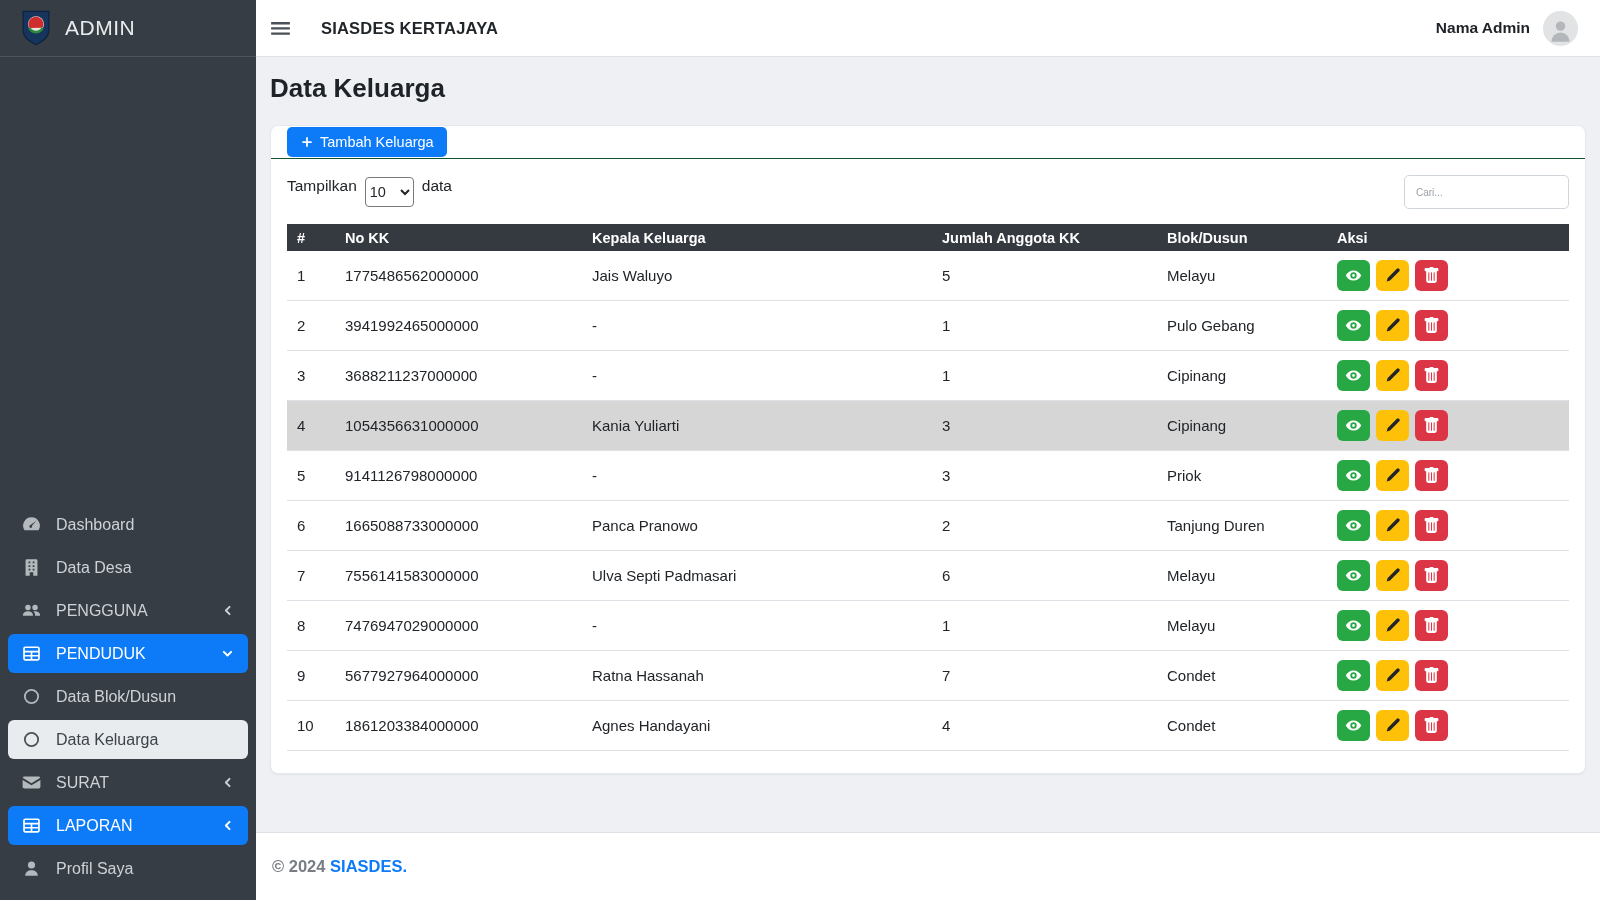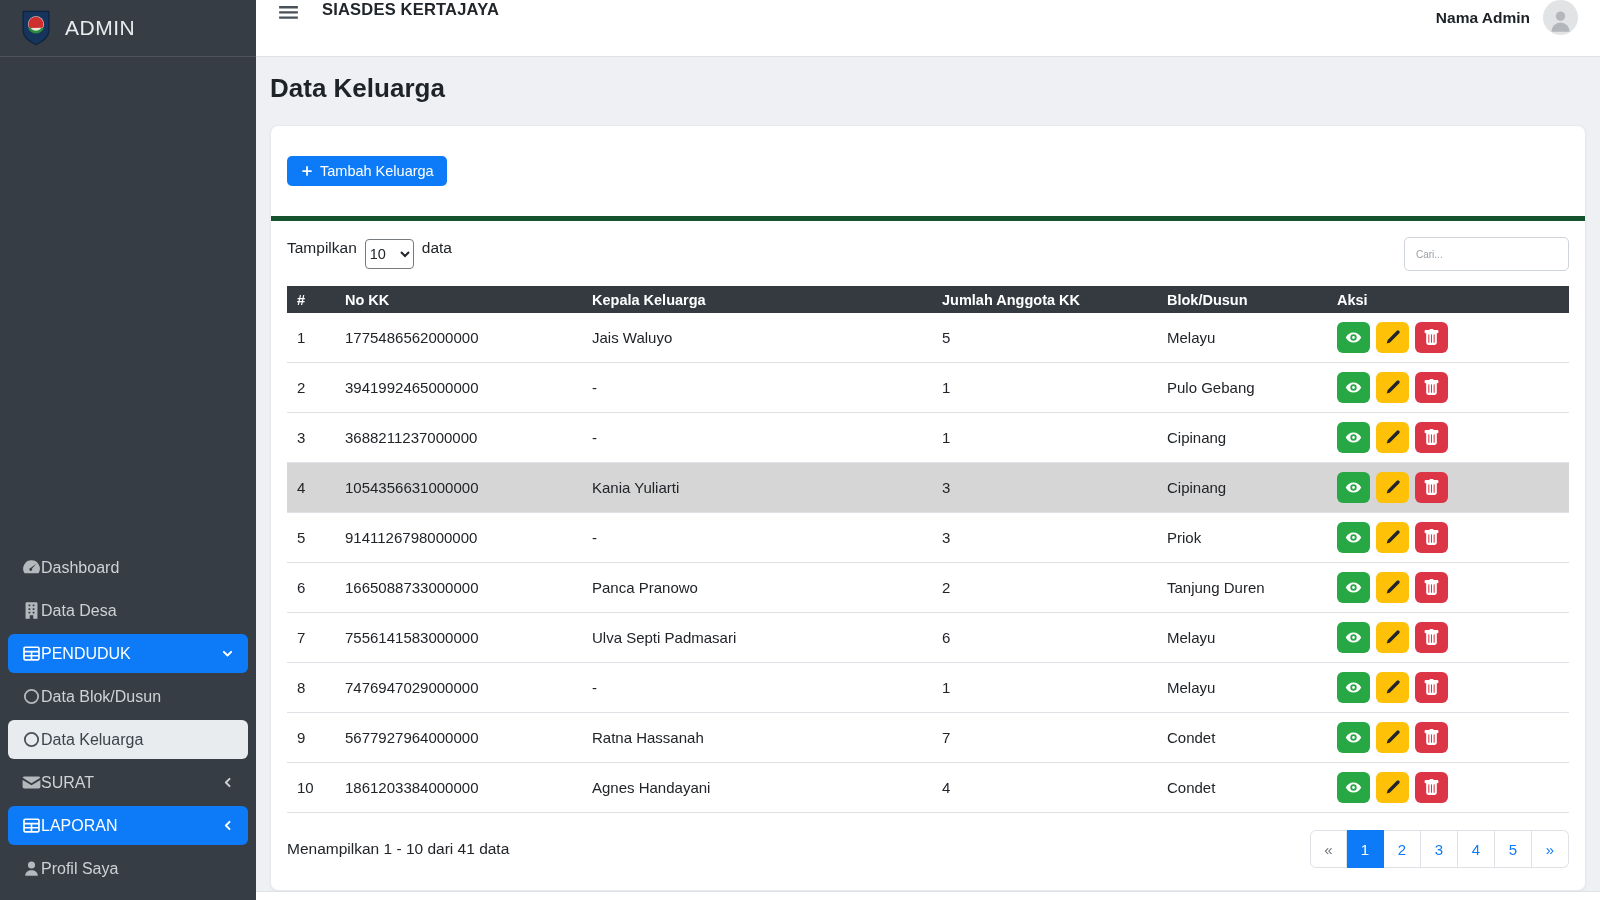--- a/index.html
+++ b/index.html
@@ -12,52 +12,52 @@
   .app { display:flex; width:1600px; height:900px; }
 
   
   .sidebar { width:256px; flex-shrink:0; background:#373d44; display:flex; flex-direction:column;justify-content:space-between; }
   .brand { height:57px; display:flex; align-items:center; gap:13px; padding:0 20px;
            border-bottom:1px solid rgba(255,255,255,.12); }
   .brand .logo { width:32px; height:36px; display:flex; }
   .brand .logo svg { width:100%; height:100%; }
   .brand-text { color:#e9ecef; font-size:21px; letter-spacing:.5px; }
   .nav { padding:12px 8px; display:flex; flex-direction:column; gap:4px; }
-  .nav-item { display:flex; align-items:center; padding:10px 14px;
+  .nav-item { display:flex; align-items:center; gap:15px; padding:10px 14px;
               border-radius:6px; font-size:16px; color:#ced2d6; cursor:pointer; }
   .nav-item .icon { width:19px; height:19px; display:inline-flex; color:#b4b9be; flex-shrink:0; }
   .nav-item .icon svg { width:100%; height:100%; }
   .nav-item .chev { margin-left:auto; width:13px; height:13px; display:inline-flex; color:#ced2d6; }
   .nav-item .chev svg { width:100%; height:100%; }
   .nav-item.active-primary { background:#0d7bf7; color:#ffffff; }
   .nav-item.active-primary .icon, .nav-item.active-primary .chev { color:#fff; }
   .nav-item.active-light { background:#e9ecef; color:#3d434a; }
   .nav-item.active-light .icon { color:#4b5158; }
 
   
   .main { flex:1; display:flex; flex-direction:column; min-width:0; }
   .topbar { height:57px; background:#fff; border-bottom:1px solid #dee2e6;
-            display:flex; align-items:flex-start; gap:21px; padding:0 22px 0 20px; flex-shrink:0; }
+            display:flex; align-items:center; gap:28px; padding:0 22px 0 12px; flex-shrink:0; }
   .hamburger { width:25px; height:25px; background:none; border:none; padding:0;
                color:#495057; cursor:pointer; display:flex; }
   .hamburger svg { width:100%; height:100%; }
   .topbar-title { font-weight:700; font-size:16.5px; color:#21262b; letter-spacing:.2px; }
   .topbar-right { margin-left:auto; display:flex; align-items:center; gap:13px; }
   .user-name { font-weight:700; font-size:15.5px; color:#1d2227; }
   .avatar { width:35px; height:35px; border-radius:50%; background:#e2e3e5; color:#b3b6ba;
             display:flex; align-items:center; justify-content:center; overflow:hidden; }
   .avatar svg { width:27px; height:27px; margin-top:5px; }
 
   .content { flex:1; padding:16px 14px 0; }
   .page-title { margin:0 0 21px; font-size:26px; font-weight:700; color:#1e2327; }
 
   
   .card { background:#fff; border:1px solid #e5e8ec; border-radius:8px;
           box-shadow:0 1px 2px rgba(0,0,0,.05); }
-  .card-header { padding:30px 16px; border-bottom:5px solid #14532d; }
+  .card-header { padding:1px 16px; border-bottom:1px solid #14532d; }
   .btn-add { display:inline-flex; align-items:center; gap:6px; background:#0d7bf7; color:#fff;
              border:none; border-radius:5px; padding:7px 13px; font-size:14.5px;
              font-family:inherit; cursor:pointer; }
   .btn-add .icon { width:14px; height:14px; display:inline-flex; }
   .btn-add .icon svg { width:100%; height:100%; }
   .card-body { padding:16px 16px 22px; }
 
   .controls { display:flex; align-items:center; justify-content:space-between; margin-bottom:15px; }
   .show-control { display:flex; align-items:flex-start; gap:8px; font-size:15.5px; color:#212529; }
   .show-control select { height:30px; min-width:49px; border:1px solid #767b80; border-radius:4px;
@@ -126,20 +126,36 @@
           </span>
           <span class="lbl">Dashboard</span>
         </div>
         <div class="nav-item">
           <span class="icon">
             <svg viewBox="0 0 16 16" fill="currentColor" fill-rule="evenodd">
               <path d="M4 1a1 1 0 0 0-1 1v13h10V2a1 1 0 0 0-1-1H4zM5.5 3H7v1.5H5.5V3zM9 3h1.5v1.5H9V3zM5.5 6H7v1.5H5.5V6zM9 6h1.5v1.5H9V6zM5.5 9H7v1.5H5.5V9zM9 9h1.5v1.5H9V9zM6.5 12h3v3h-3v-3z"></path>
             </svg>
           </span>
           <span class="lbl">Data Desa</span>
+        </div>
+        <div class="nav-item">
+          <span class="icon">
+            <svg viewBox="0 0 16 16" fill="currentColor">
+              <circle cx="5" cy="5.5" r="2.3"></circle>
+              <circle cx="11" cy="5.5" r="2.3"></circle>
+              <path d="M5 8.6c-2.3 0-4.2 1.3-4.2 3v.9h8.4v-.9c0-1.7-1.9-3-4.2-3z"></path>
+              <path d="M11 8.6c-.5 0-1 .1-1.4.2.9.7 1.4 1.7 1.4 2.8v.9h4.2v-.9c0-1.7-1.9-3-4.2-3z"></path>
+            </svg>
+          </span>
+          <span class="lbl">PENGGUNA</span>
+          <span class="chev">
+            <svg viewBox="0 0 16 16" fill="none" stroke="currentColor" stroke-width="2.4" stroke-linecap="round" stroke-linejoin="round">
+              <path d="M10.5 3.5 6 8l4.5 4.5"></path>
+            </svg>
+          </span>
         </div>
         <div class="nav-item active-primary">
           <span class="icon">
             <svg viewBox="0 0 16 16">
               <g fill="none" stroke="currentColor" stroke-width="1.4">
                 <rect x="1.7" y="2.7" width="12.6" height="10.6" rx="1"></rect>
                 <path d="M1.7 6.4h12.6M8 6.4v6.9M1.7 9.9h12.6"></path>
               </g>
             </svg>
           </span>
@@ -591,32 +607,20 @@
                             <path d="M2.5 1a1 1 0 0 0-1 1v1a1 1 0 0 0 1 1H3v9a2 2 0 0 0 2 2h6a2 2 0 0 0 2-2V4h.5a1 1 0 0 0 1-1V2a1 1 0 0 0-1-1H10a1 1 0 0 0-1-1H7a1 1 0 0 0-1 1H2.5zm3 4a.5.5 0 0 1 .5.5v7a.5.5 0 0 1-1 0v-7a.5.5 0 0 1 .5-.5zM8 5a.5.5 0 0 1 .5.5v7a.5.5 0 0 1-1 0v-7A.5.5 0 0 1 8 5zm3 .5v7a.5.5 0 0 1-1 0v-7a.5.5 0 0 1 1 0z"></path>
                           </svg>
                         </span>
                       </button>
                     </div>
                   </td>
                 </tr>
               </tbody>
           </table>
 
-          <div class="table-footer">
-            <span class="summary">Menampilkan 1 - 10 dari 41 data</span>
-            <div class="pagination">
-                <button class="page-btn">«</button>
-                <button class="page-btn active">1</button>
-                <button class="page-btn">2</button>
-                <button class="page-btn">3</button>
-                <button class="page-btn">4</button>
-                <button class="page-btn">5</button>
-                <button class="page-btn">»</button>
-              </div>
-          </div>
 
         </div>
       </div>
     </div>
 
     <footer class="footer">
       <span class="muted">© 2024</span>
       <a href="#">SIASDES.</a>
     </footer>
 

